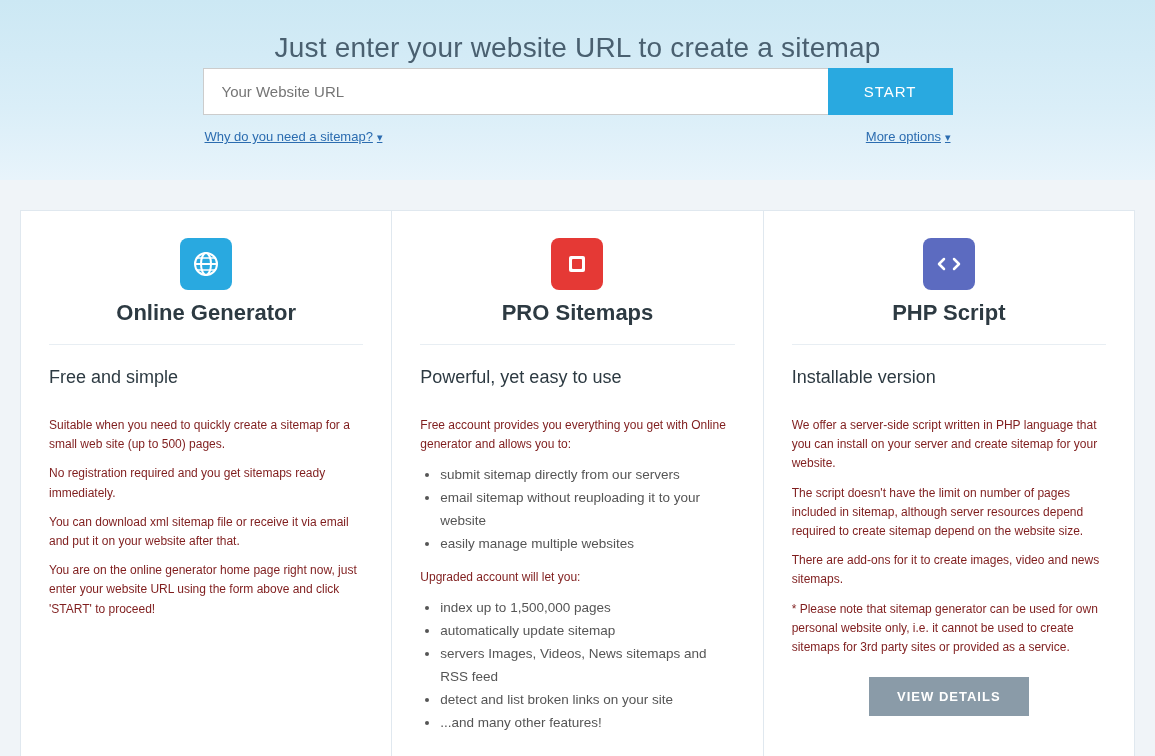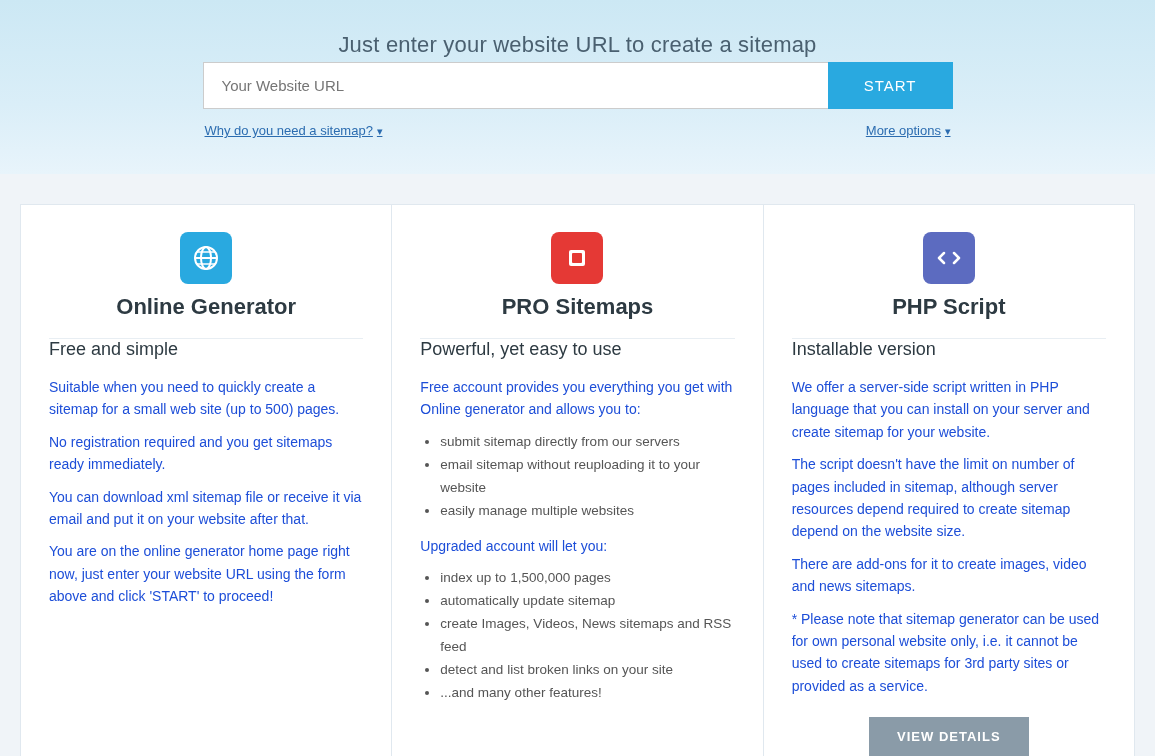--- a/index.html
+++ b/index.html
@@ -5,21 +5,21 @@
     * { box-sizing: border-box; margin: 0; padding: 0; }
     body { font-family: 'Segoe UI', Arial, sans-serif; background: #f0f4f8; }
 
     
     .hero {
       background: linear-gradient(180deg, #cce8f4 0%, #daeef8 60%, #e8f4fb 100%);
       padding: 32px 20px 36px;
       text-align: center;
     }
     .hero-title {
-      font-size: 22px;
+      font-size: 28px;
       font-weight: 400;
       color: #4a6070;
       letter-spacing: 0.2px;
     }
     .hero-form {
       display: flex;
       justify-content: center;
       max-width: 750px;
       margin: 4px auto 14px;
     }
@@ -110,32 +110,33 @@
     }
     .icon-blue { background: #29a9e0; }
     .icon-red { background: #e53935; }
     .icon-purple { background: #5c6bc0; }
 
     .card-title {
       text-align: center;
       font-size: 22px;
       font-weight: 700;
       color: #2d3a42;
+      margin-bottom: 22px;
       padding-bottom: 18px;
       border-bottom: 1px solid #e8eef3;
     }
     .card-subtitle {
       font-size: 18px;
       font-weight: 400;
       color: #2d3a42;
-      margin-bottom: 16px;
+      margin-bottom: 28px;
     }
     .card-text {
-      font-size: 14px;
-      color: #1d4ed8;
+      font-size: 12px;
+      color: #7f1d1d;
       line-height: 1.6;
       margin-bottom: 10px;
     }
     .card-list {
       list-style: disc;
       padding-left: 20px;
       margin-bottom: 12px;
     }
     .card-list li {
       font-size: 13.5px;
@@ -215,21 +216,21 @@
       <p class="card-text">Free account provides you everything you get with Online generator and allows you to:</p>
       <ul class="card-list">
         <li class="list-item">submit sitemap directly from our servers</li>
         <li class="list-item">email sitemap without reuploading it to your website</li>
         <li class="list-item">easily manage multiple websites</li>
       </ul>
       <p class="card-text">Upgraded account will let you:</p>
       <ul class="card-list">
         <li class="list-item">index up to 1,500,000 pages</li>
         <li class="list-item">automatically update sitemap</li>
-        <li class="list-item">create Images, Videos, News sitemaps and RSS feed</li>
+        <li class="list-item">servers Images, Videos, News sitemaps and RSS feed</li>
         <li class="list-item">detect and list broken links on your site</li>
         <li class="list-item">...and many other features!</li>
       </ul>
 
     </div>
 
     <div class="card">
       <div class="card-icon-wrap">
         <div class="card-icon icon-purple">
           <svg width="26" height="26" viewBox="0 0 26 26" fill="white">

